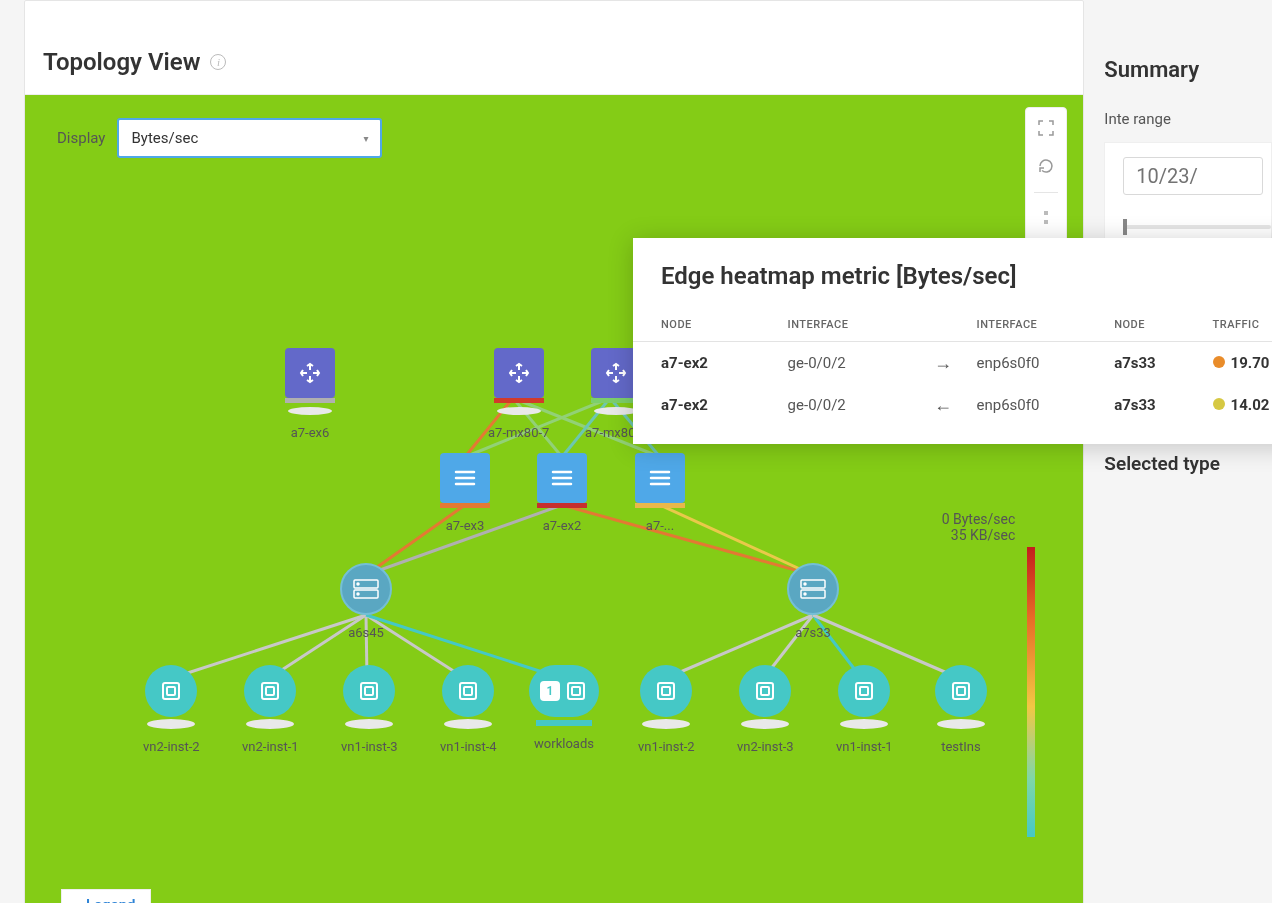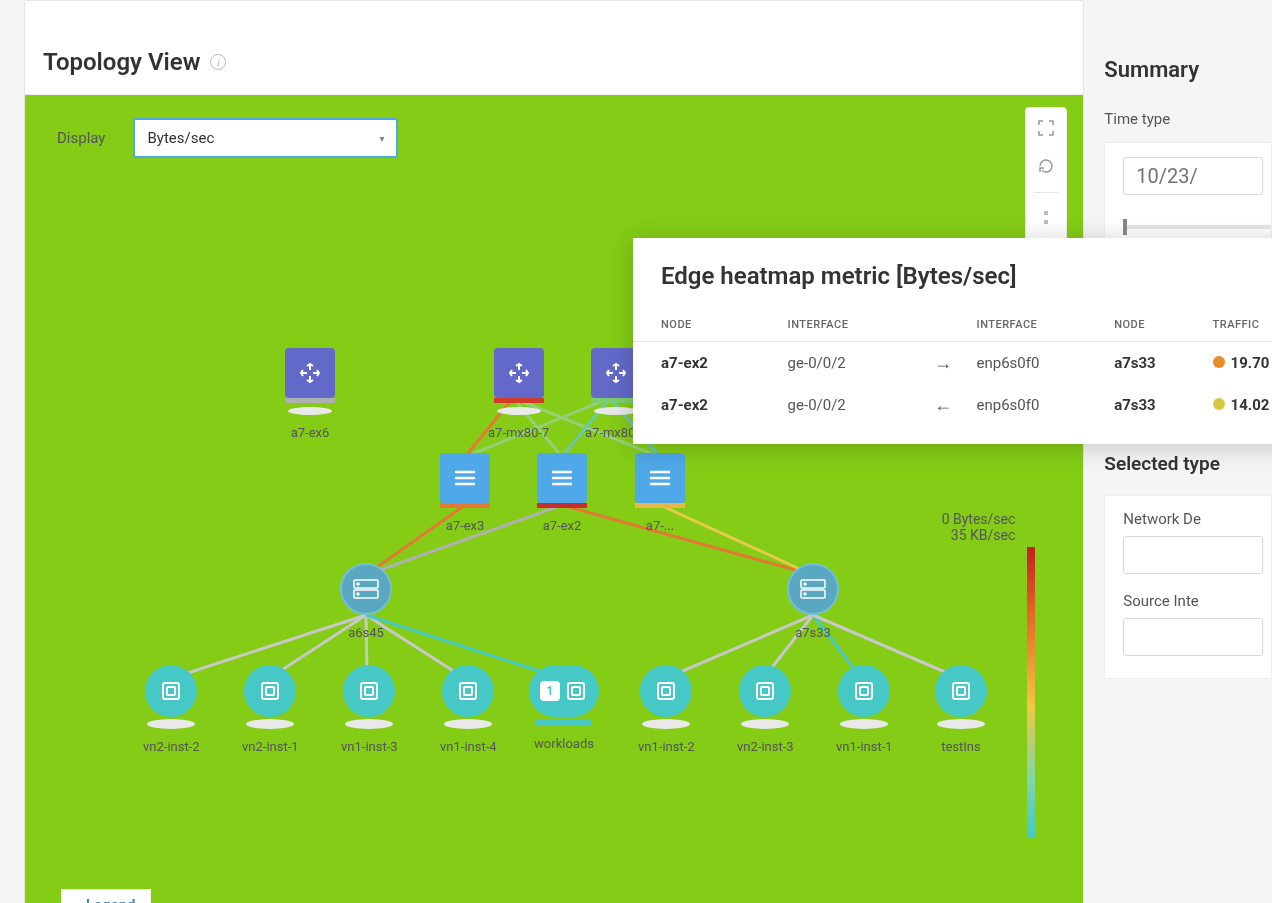--- a/index.html
+++ b/index.html
@@ -5,21 +5,21 @@
   * { box-sizing: border-box; margin: 0; padding: 0; }
   html, body { width: 1272px; height: 903px; font-family: -apple-system, BlinkMacSystemFont, "Segoe UI", Roboto, Arial, sans-serif; background: #f5f5f5; color: #333; overflow: hidden; }
   .root { display: flex; gap: 20px; padding: 0 0 0 24px; }
   .main-panel { width: 1075px; background: #fff; border: 1px solid #e5e5e5; border-radius: 2px; padding: 20px 0 0 0; position: relative; }
   .panel-header { display: flex; align-items: center; gap: 10px; padding: 0 18px 18px 18px; margin-top: 27px; }
   .panel-title { font-size: 24px; font-weight: 600; color: #333; }
   .info-ico { width: 16px; height:16px; border:1px solid #bbb; border-radius:50%; color:#bbb; display:flex; align-items:center; justify-content:center; font-size:11px; font-style: italic; font-family: serif;}
   .canvas-wrap { position: relative; background: #84cc16; border-top:1px solid #eee; height: 820px; }
   .display-row { position:absolute; left:32px; top:23px; display:flex; align-items:center; gap:12px; z-index: 30;}
   .display-label { font-size:15px; color:#555; }
-  .display-select { width: 265px; height: 40px; border: 2px solid #4fa8e8; border-radius: 3px; background: #fff; padding: 0 12px; font-size:15px; color:#333; display:flex; align-items:center; justify-content:space-between; cursor:pointer;margin-left:16px; }
+  .display-select { width: 265px; height: 40px; border: 2px solid #4fa8e8; border-radius: 3px; background: #fff; padding: 0 12px; font-size:15px; color:#333; display:flex; align-items:center; justify-content:space-between; cursor:pointer; }
   .chev { color:#888; font-size:10px;}
   .toolbar { position:absolute; right: 16px; top: 12px; width: 42px; background:#fff; border:1px solid #eee; border-radius:4px; display:flex; flex-direction:column; align-items:center; padding: 8px 0; gap: 14px; z-index:40;}
   .toolbar .tb { width: 24px; height: 24px; display:flex; align-items:center; justify-content:center; color:#888; cursor:pointer;}
   .toolbar .divider { width: 24px; height:1px; background:#e5e5e5;}
   .topo-svg { position:absolute; left:0; top:0; width:100%; height:100%; }
   .node { position:absolute; text-align:center; z-index:10; }
   .node .lbl { font-size:13px; color:#555; margin-top: 10px; white-space: nowrap;}
   .router-box { width:50px; height:50px; background:#6369c9; border-radius:4px; display:flex; align-items:center; justify-content:center; margin:0 auto; position:relative;}
   .router-shadow { width: 44px; height: 8px; background: #e9e9e9; margin: 4px auto 0; border-radius: 50%; }
   .router-underline { width:50px; height:5px; margin: 0 auto; }
@@ -328,44 +328,37 @@
 
       <div class="legend-btn">
         <span class="tri">▼</span>
         <span>Legend</span>
       </div>
     </div>
   </div>
 
   <div class="side-panel">
     <div class="side-title">Summary</div>
-    <div class="side-section-label">Time type</div>
+    <div class="side-section-label">Inte range</div>
     <div class="side-block">
       <div class="date-input">
           <span>10/23/</span>
         </div>
       <div class="slider-track">
           <div class="slider-handle"></div>
         </div>
       <div class="slider-tick-label">Oct 21</div>
       <div class="section-gap"></div>
       <div class="field-label">Traffic type</div>
       <div class="select-input">
           <span>All</span>
         </div>
     </div>
 
     <div class="side-h2">Selected type</div>
-    <div class="side-block">
-      <div class="field-label">Network De</div>
-      <div class="text-input"></div>
-      <div class="section-gap2"></div>
-      <div class="field-label">Source Inte</div>
-      <div class="text-input"></div>
-    </div>
   </div>
 </div>
 
 <div class="tooltip">
   <div class="tooltip-title">Edge heatmap metric [Bytes/sec]</div>
   <table class="tt-table">
     <thead>
         <tr id="tt-head">
           <th>NODE</th>
           <th>INTERFACE</th>

